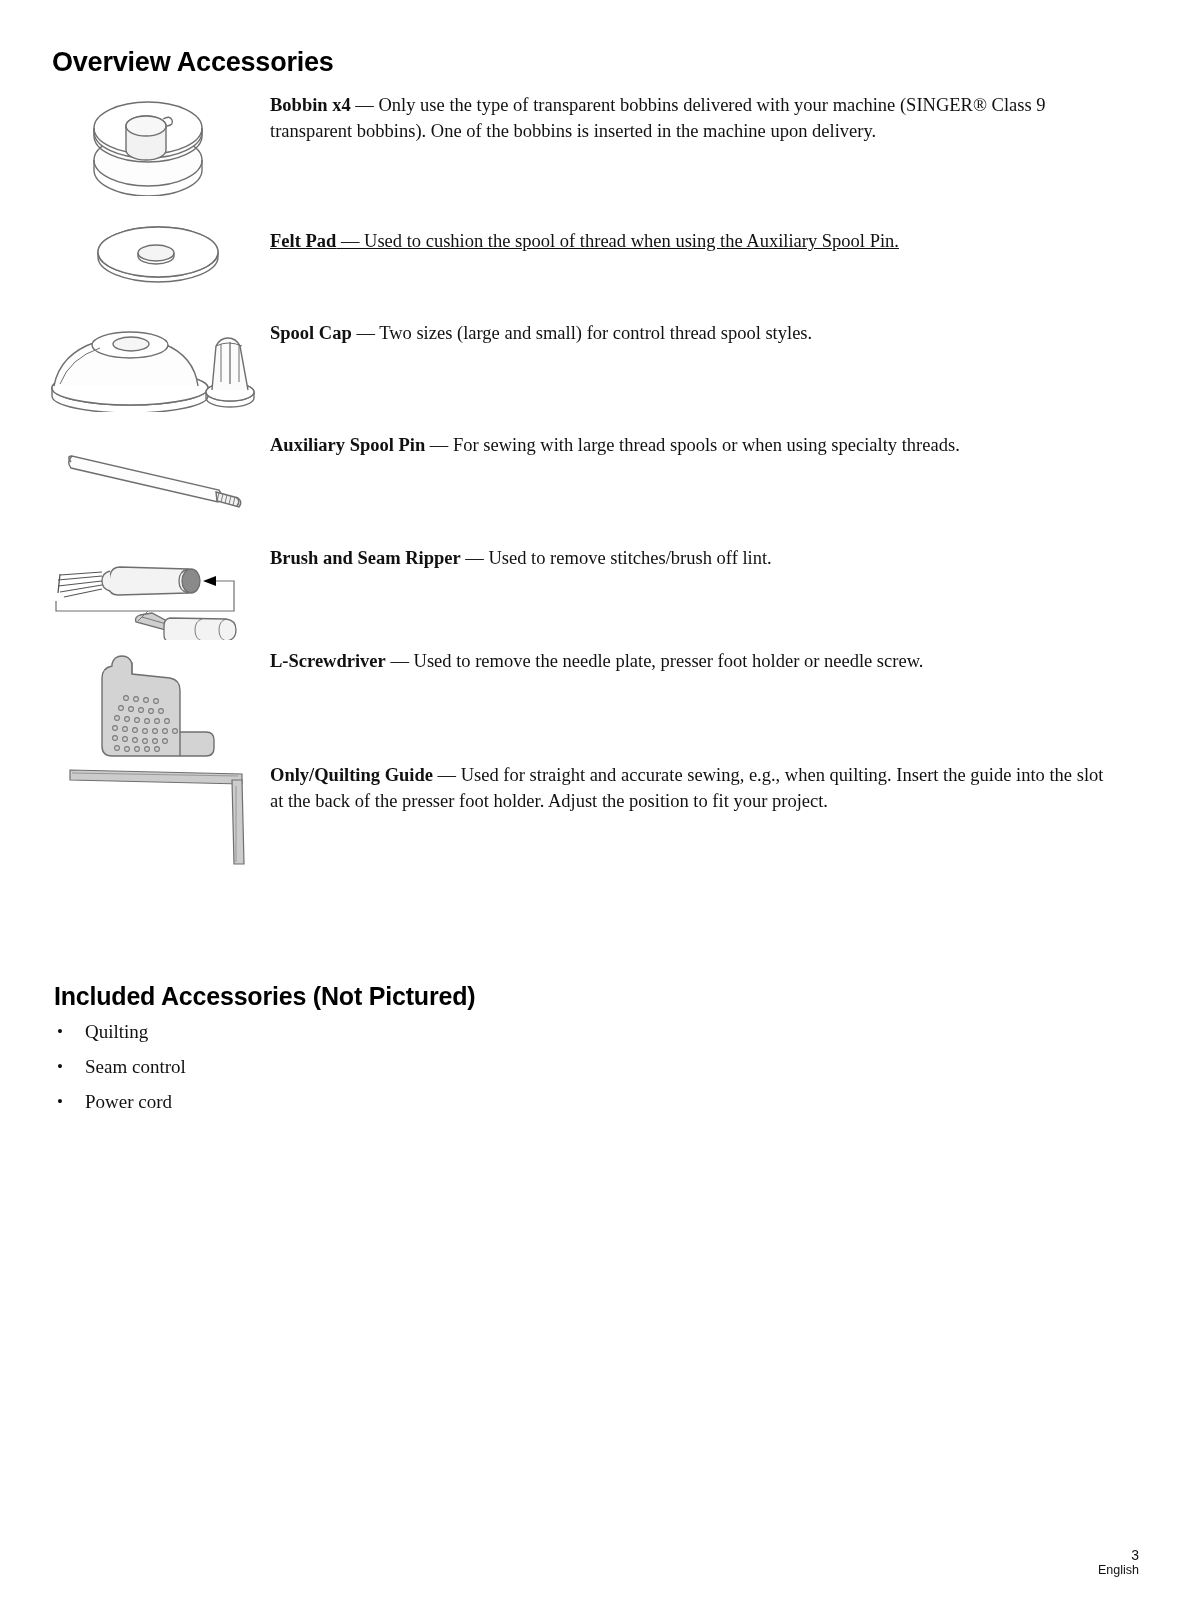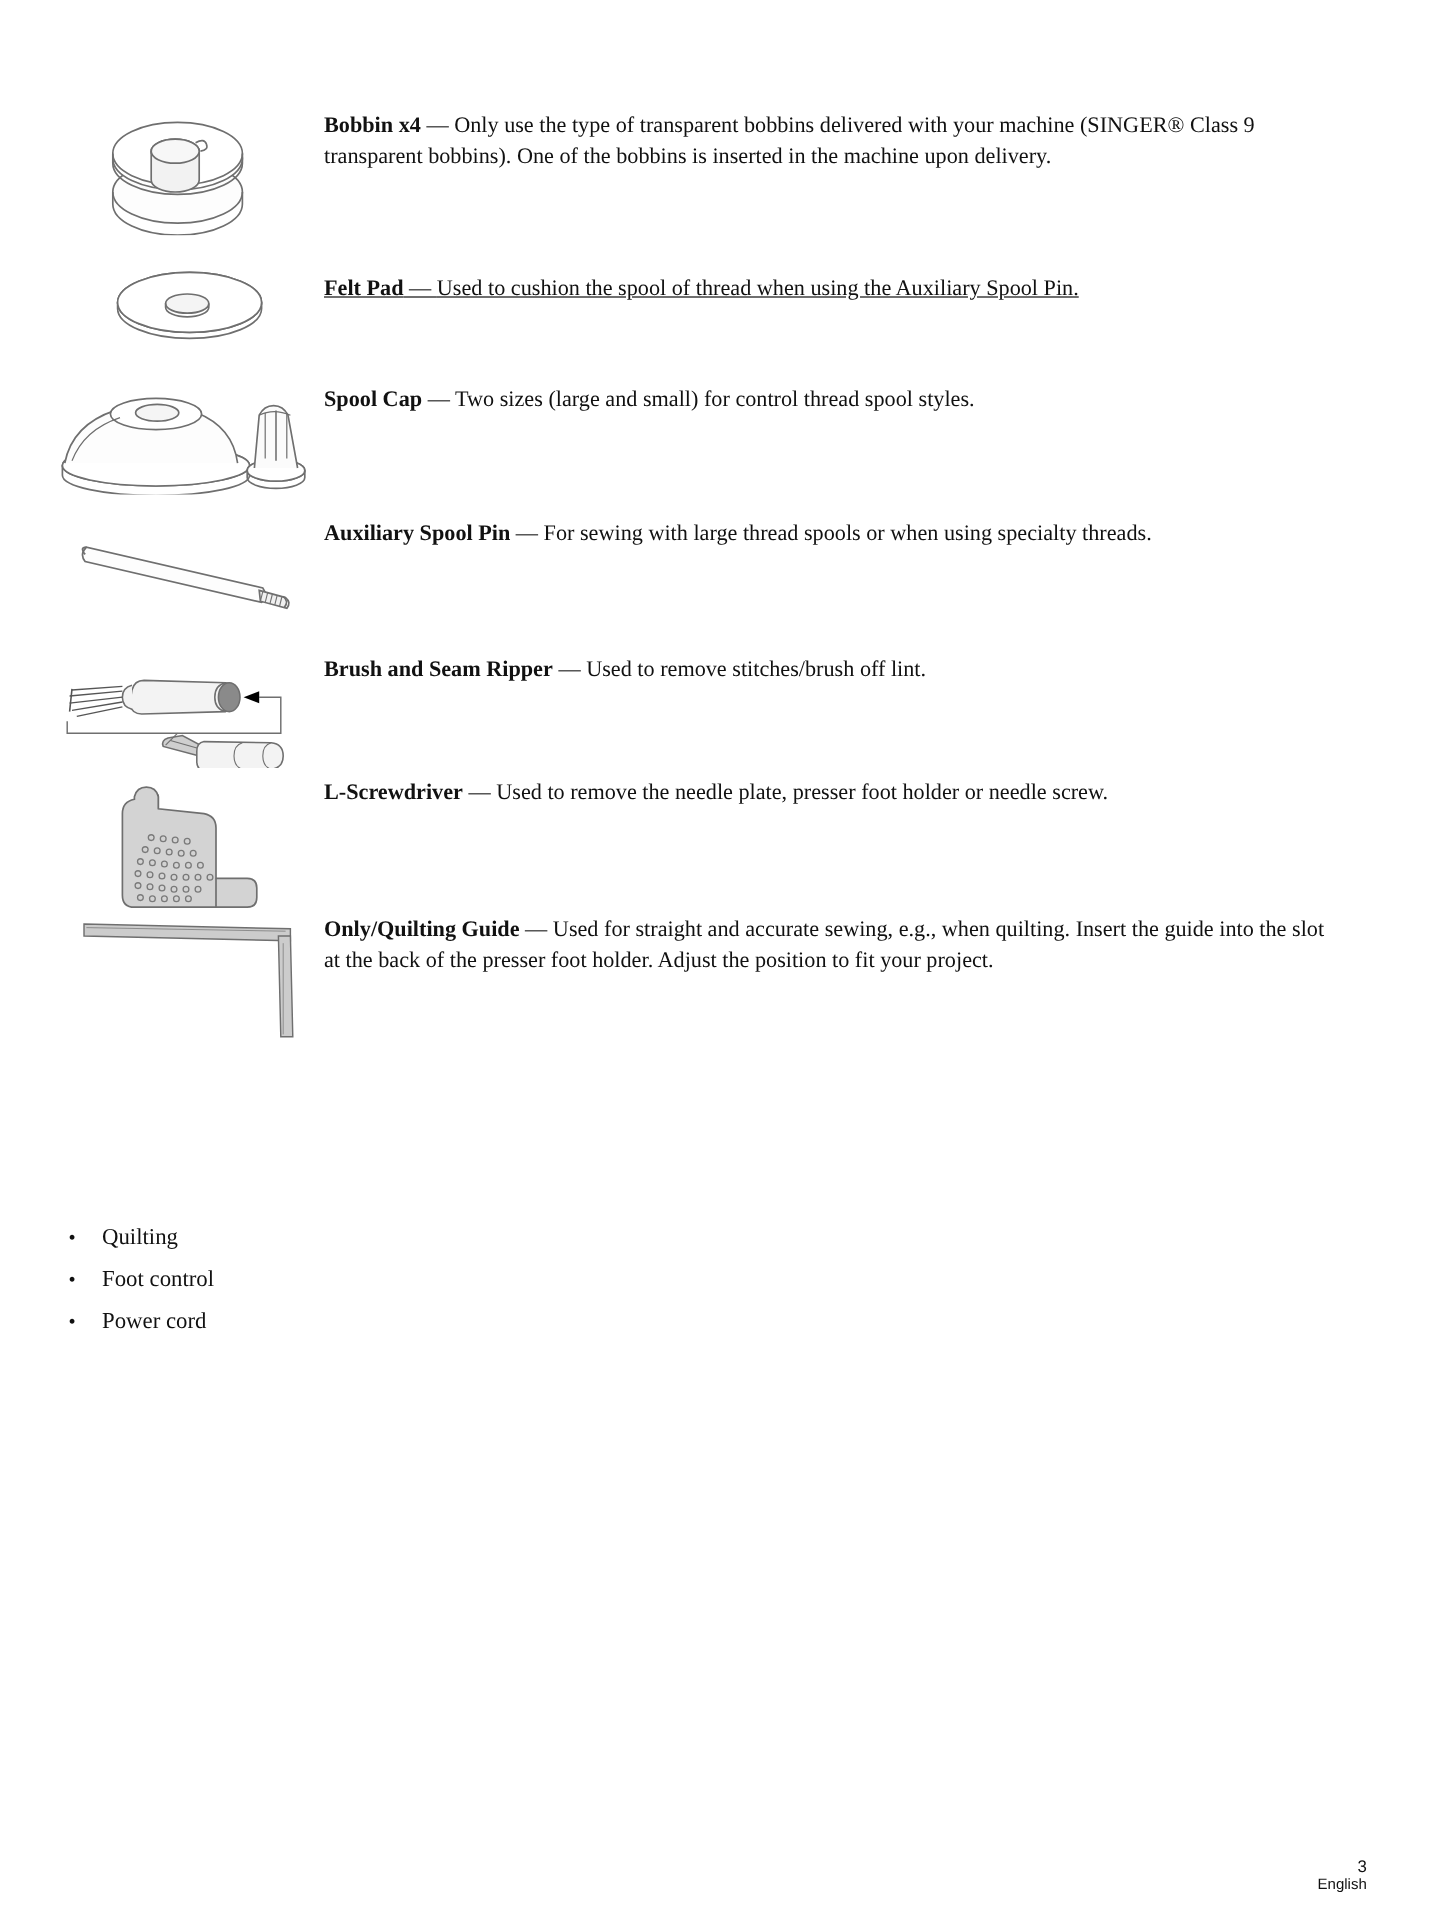--- a/index.html
+++ b/index.html
@@ -113,20 +113,21 @@
     line-height: 15px;
   }
 
   svg { display: block; }
 </style>
 </head>
 <body>
 
 <div class="page">
 
+  <div class="section-heading" id="heading-overview">Overview Accessories</div>
 
   <div class="acc-row" style="top:88px;">
     <div class="acc-figure">
       <svg width="200" height="108" viewBox="0 0 200 108">
         <g fill="none" stroke="#6f6f6f" stroke-width="1.4">
           <ellipse cx="88" cy="72" rx="54" ry="26" fill="#fdfdfd"></ellipse>
           <path d="M34 72 L34 82 A54 26 0 0 0 142 82 L142 72"></path>
           <ellipse cx="88" cy="44" rx="54" ry="26" fill="#ffffff"></ellipse>
           <ellipse cx="88" cy="40" rx="54" ry="26" fill="#ffffff"></ellipse>
           <path d="M34 40 L34 48 A54 26 0 0 0 142 48 L142 40"></path>
@@ -310,29 +311,30 @@
           <path d="M52 11 L218 14"></path>
           <path d="M216 24 L216 100"></path>
         </g>
       </svg>
     </div>
     <div class="acc-text" style="top:0px;">
       <span class="term">Only/Quilting Guide</span><span> — </span><span>Used for straight and accurate sewing, e.g., when quilting. Insert the guide into the slot at the back of the presser foot holder. Adjust the position to fit your project.</span>
     </div>
   </div>
 
+  <div class="section-heading" id="heading-included">Included Accessories (Not Pictured)</div>
 
   <div class="bullet-list">
     <div class="bullet-item">
       <span class="bullet-dot">•</span>
       <span class="bullet-label">Quilting</span>
     </div>
     <div class="bullet-item">
       <span class="bullet-dot">•</span>
-      <span class="bullet-label">Foot control</span>
+      <span class="bullet-label">Seam control</span>
     </div>
     <div class="bullet-item">
       <span class="bullet-dot">•</span>
       <span class="bullet-label">Power cord</span>
     </div>
   </div>
 
   <div class="footer">
     <div class="footer-page">3</div>
     <div class="footer-lang">English</div>

